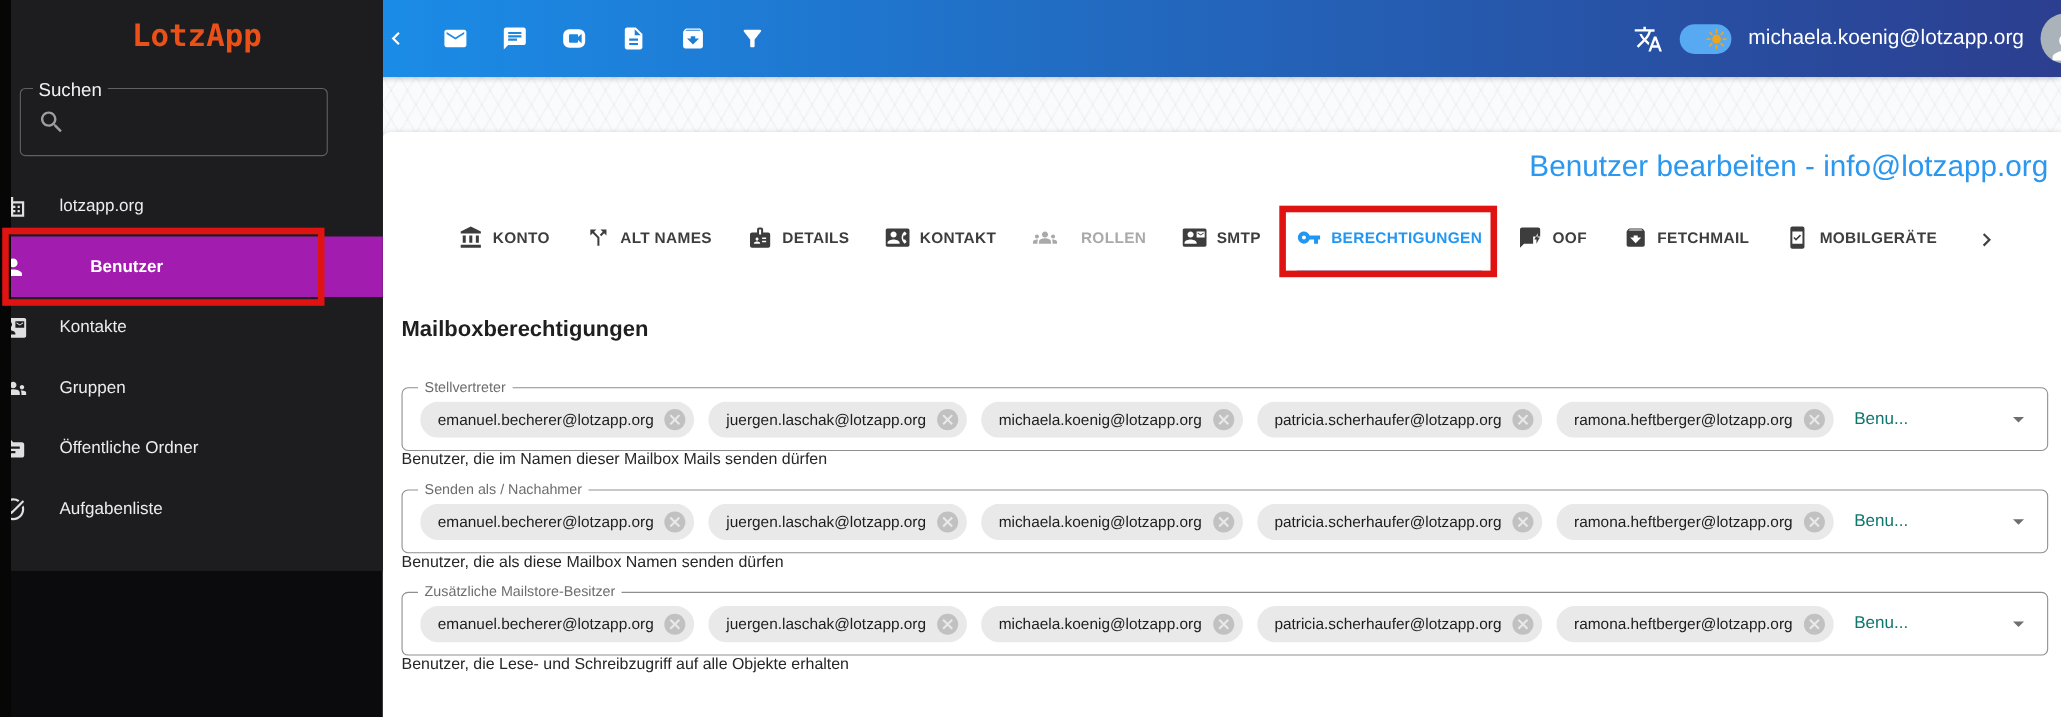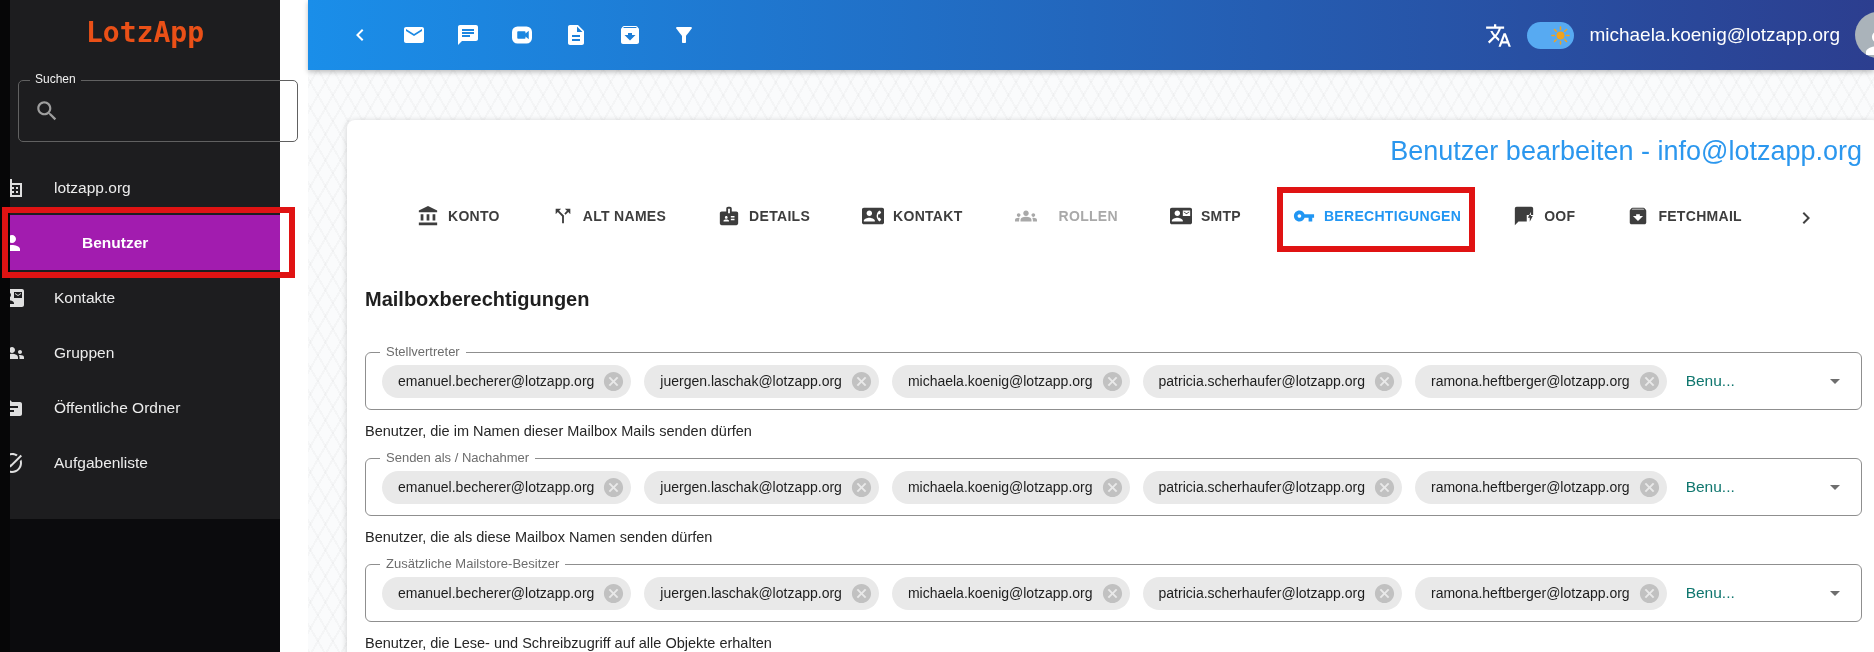--- a/index.html
+++ b/index.html
@@ -4,29 +4,29 @@
 <style>
   html,body{margin:0;padding:0;}
   body{
     width:1874px;height:652px;position:relative;overflow:hidden;
     font-family:"Liberation Sans",sans-serif;background:#fff;
     -webkit-font-smoothing:antialiased;
   }
   .icn{display:block;flex:none;}
 
   
-  #sidebar{position:absolute;left:0;top:0;width:280px;height:652px;background:#0b0b0d;z-index:30;}
+  #sidebar{position:absolute;left:0;top:0;width:348px;height:652px;background:#0b0b0d;z-index:30;}
   #sidebar .panel{position:absolute;left:0;top:0;right:0;height:519px;background:#1d1d1f;}
   #sidebar::before{content:"";position:absolute;left:0;top:0;width:10px;height:100%;background:#060607;z-index:6;}
   .logo{position:absolute;top:16px;left:10px;right:0;text-align:center;
     font-family:"DejaVu Sans Mono",monospace;font-weight:bold;font-size:28px;letter-spacing:0;}
   .searchbox{position:absolute;left:18px;top:80px;width:278px;height:60px;
     border:1px solid #616161;border-radius:5px;}
   .searchbox .slabel{position:absolute;top:-9px;left:11px;background:#1d1d1f;padding:0 5px;
-    font-size:12px;color:#f2f2f2;}
+    font-size:17px;color:#f2f2f2;}
   .searchbox .icn{position:absolute;left:15px;top:17px;width:26px;height:26px;color:#9e9e9e;fill:currentColor;}
   .searchbox input{position:absolute;left:52px;top:12px;right:10px;bottom:12px;background:transparent;
     border:none;outline:none;color:#eee;font-size:16px;font-family:inherit;}
   #nav{position:absolute;top:160px;left:0;right:0;}
   .nav-item{height:55px;display:flex;align-items:center;color:#ececec;font-size:15.5px;cursor:pointer;}
   .nav-item .icn{width:24px;height:24px;color:#e0e0e0;fill:currentColor;}
   .nav-item .nav-label{margin-left:30px;white-space:nowrap;}
   .nav-item.active{font-weight:bold;color:#fff;}
   .nav-item.active .icn{color:#fff;}
   .annot-sidebar{position:absolute;left:2px;top:207px;width:281px;height:59px;border:6px solid #e01313;z-index:12;pointer-events:none;}
@@ -77,21 +77,21 @@
   .pbox{height:58px;border:1px solid #8f8f8f;border-radius:6px;position:relative;
     display:flex;align-items:center;padding:0 14px 0 16px;box-sizing:border-box;justify-content:flex-end;}
   .plegend{position:absolute;top:-9px;left:14px;background:#fff;padding:0 6px;font-size:13px;color:#6d6d6d;white-space:nowrap;}
   .chips{display:flex;align-items:center;gap:13px;flex:1;overflow:hidden;white-space:nowrap;}
   .chip{display:flex;align-items:center;height:33px;background:#e9e9e9;border-radius:17px;
     padding:0 6px 0 16px;font-size:14px;color:#1d1d1d;gap:8px;flex:none;}
   .chip .icn{width:23px;height:23px;color:#c1c1c1;fill:currentColor;cursor:pointer;}
   .chip-ph{color:#0f766e;font-size:15.5px;margin-left:6px;flex:none;}
   .caret{margin-left:auto;flex:none;width:24px;height:24px;color:#6e6e6e;cursor:pointer;}
   .caret .icn{width:24px;height:24px;fill:currentColor;}
-  .phelper{margin-top:13px;font-size:14.5px;color:#262626;}
+  .phelper{margin-top:0;font-size:14.5px;color:#262626;}
 </style>
 </head>
 <body>
 
 <div id="sidebar">
   <div class="panel"></div>
   <div class="logo" style="color: rgb(234, 80, 23);">LotzApp</div>
   <div class="searchbox">
     <span class="slabel">Suchen</span>
     <svg class="icn" style="position:absolute;left:15px;top:17px;width:26px;height:26px;color:#9e9e9e" viewBox="0 0 24 24">
@@ -261,20 +261,26 @@
             <path d="M20 2H4c-1.1 0-2 .9-2 2v18l4-4h9v-7h7V4c0-1.1-.9-2-2-2zm-.5 10h2.1l-3.3 6.2v-4.4h-2.1l3.3-6.2z" fill="currentColor"></path>
           </svg>
           <span>OOF</span>
         </div>
         <div class="tab">
           <svg class="icn" viewBox="0 0 24 24">
             <path d="M20.54 5.23l-1.39-1.68C18.88 3.21 18.47 3 18 3H6c-.47 0-.88.21-1.16.55L3.46 5.23C3.17 5.57 3 6.02 3 6.5V19c0 1.1.9 2 2 2h14c1.1 0 2-.9 2-2V6.5c0-.48-.17-.93-.46-1.27zM12 17.5L6.5 12H10v-2h4v2h3.5L12 17.5zM5.12 5l.81-1h12.06l.94 1H5.12z" fill="currentColor"></path>
           </svg>
           <span>FETCHMAIL</span>
         </div>
+        <div class="tab">
+          <svg class="icn" viewBox="0 0 24 24">
+            <path d="M17 1H7c-1.1 0-2 .9-2 2v18c0 1.1.9 2 2 2h10c1.1 0 2-.9 2-2V3c0-1.1-.9-2-2-2zm0 17H7V6h10v12zm-6.41-2.91l-2.58-2.59 1.06-1.06 1.52 1.52 3.94-3.94 1.06 1.06z" fill="currentColor"></path>
+          </svg>
+          <span>MOBILGERÄTE</span>
+        </div>
         <div class="tab-more">
           <svg class="icn" viewBox="0 0 24 24">
             <path d="M10 6L8.59 7.41 13.17 12l-4.58 4.59L10 18l6-6z" fill="currentColor"></path>
           </svg>
         </div>
       </div>
     <h2 class="section-title">Mailboxberechtigungen</h2>
     <div id="pfields">
         <div class="pfield">
           <div class="pbox">

